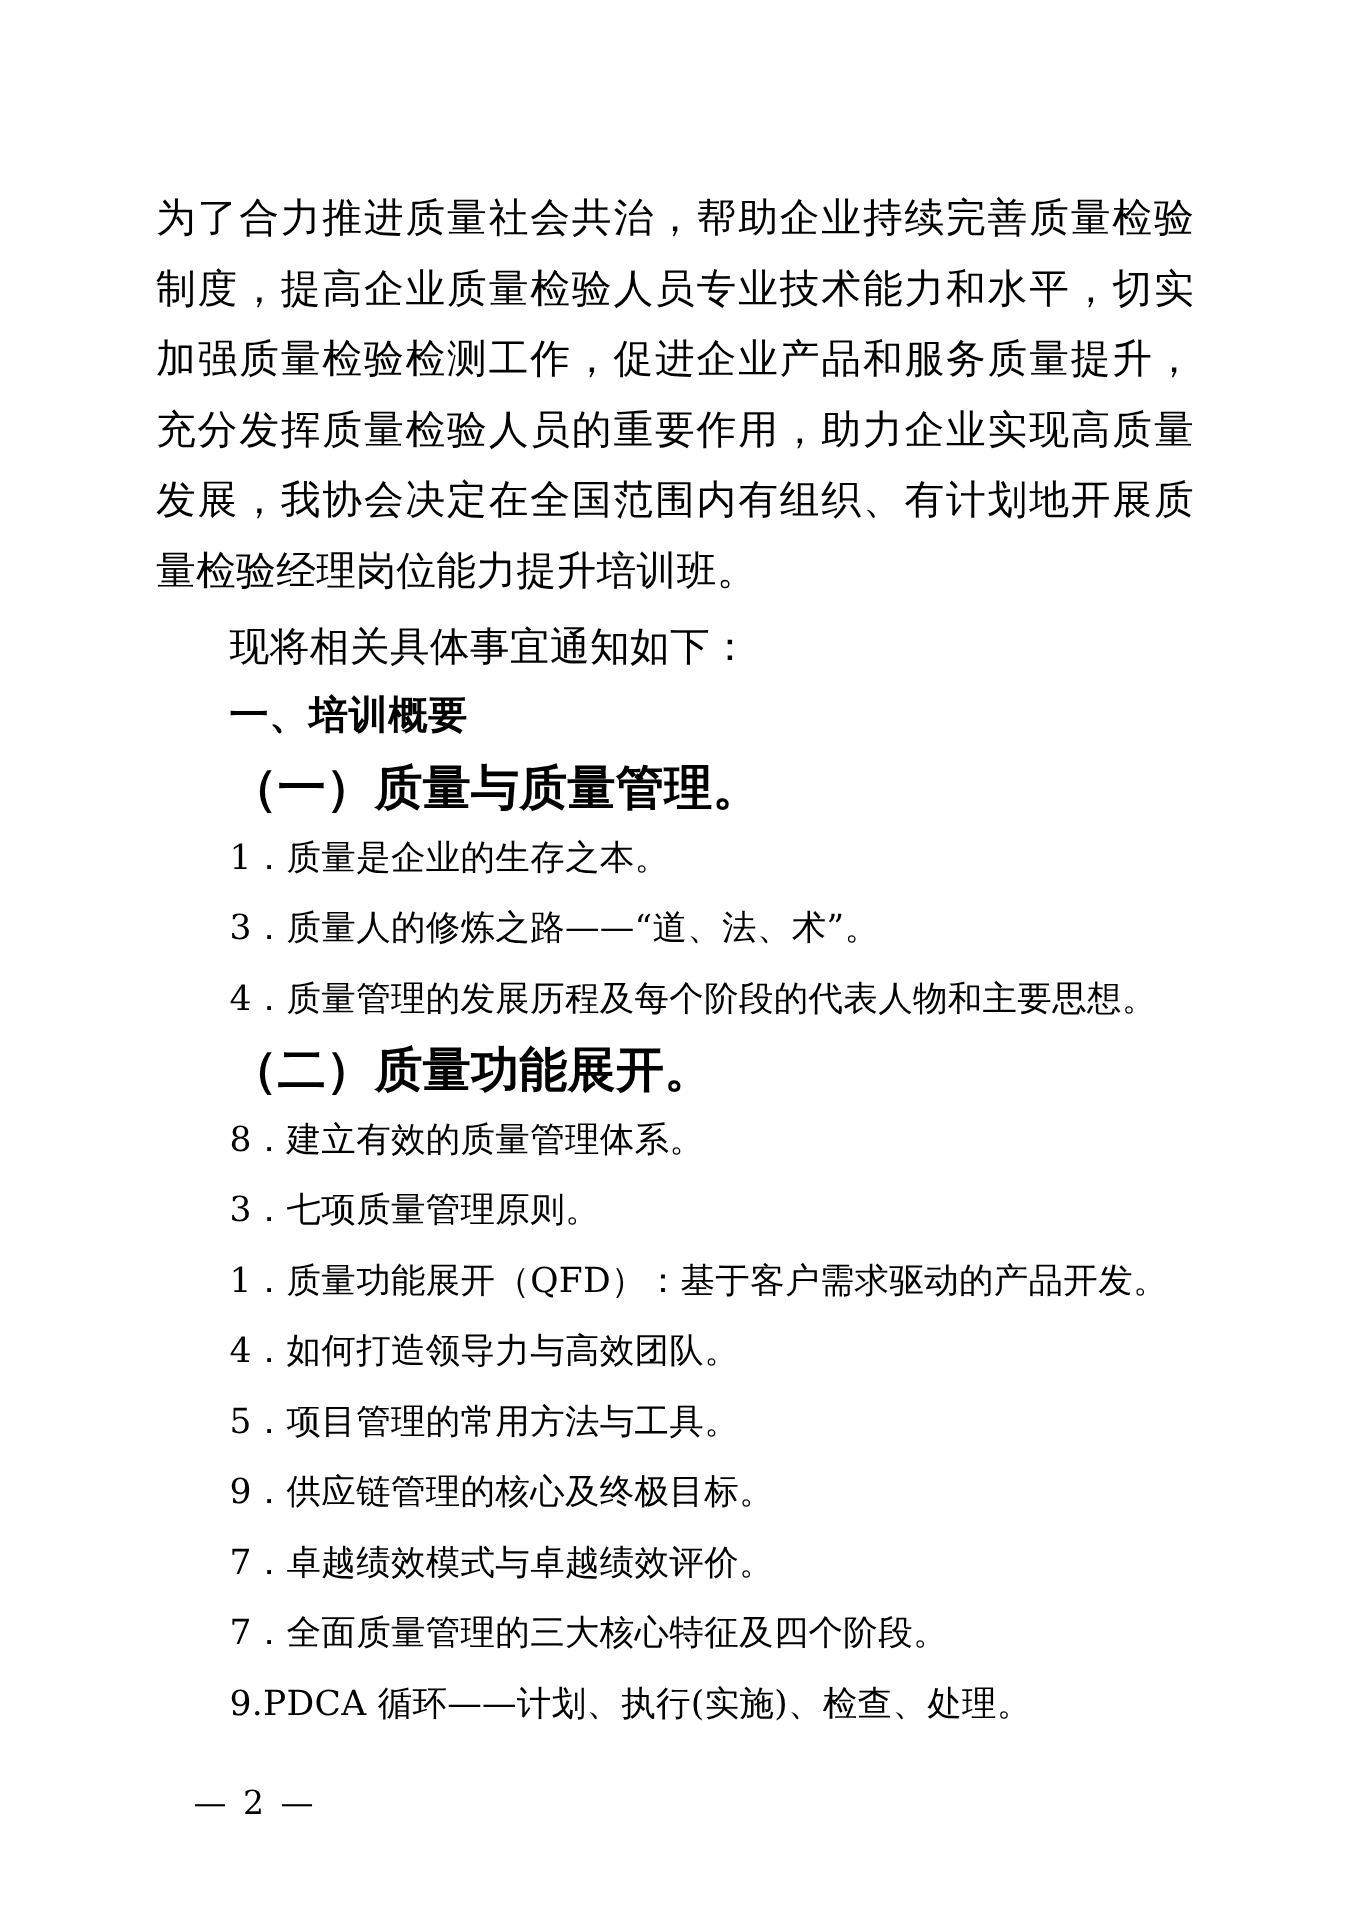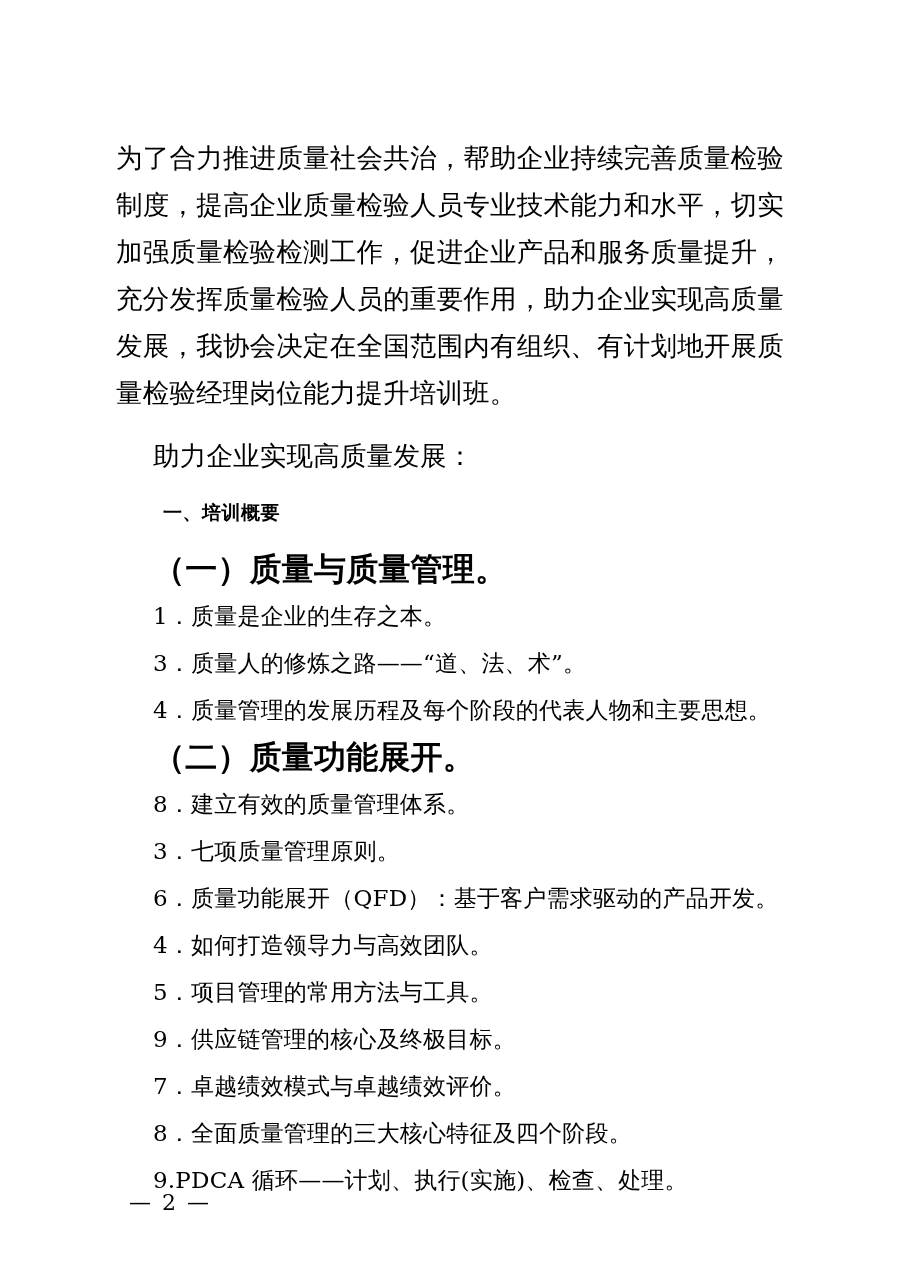--- a/index.html
+++ b/index.html
@@ -24,33 +24,33 @@
     padding: 118px 100px 0 100px;
   }
   .body-text {
     font-size: 26.5px;
     line-height: 47px;
     text-align: justify;
     text-justify: inter-ideograph;
     letter-spacing: 0.2px;
   }
   .para {
-    margin: 16px;
+    margin: 4px;
     text-indent: 0;
   }
   .para-indent {
     margin: 0;
     text-indent: 53px;
   }
   .heading {
-    margin: 10px;
+    margin: 0;
     text-indent: 53px;
     font-weight: bold;
-    font-family: Liberation Sans, sans-serif;
-    font-size: 19px;
+    font-family: Liberation Mono, monospace;
+    font-size: 26px;
     letter-spacing: 0.5px;
   }
   .subheading {
     margin: 0;
     text-indent: 53px;
     font-weight: bold;
     font-family: "DejaVu Serif", "Liberation Serif", serif;
     font-size: 32px;
   }
   .item {
@@ -74,38 +74,38 @@
   }
 </style>
 </head>
 <body>
 
 <div class="page">
   <div class="body-text">
 
     <p class="para">为了合力推进质量社会共治，帮助企业持续完善质量检验制度，提高企业质量检验人员专业技术能力和水平，切实加强质量检验检测工作，促进企业产品和服务质量提升，充分发挥质量检验人员的重要作用，助力企业实现高质量发展，我协会决定在全国范围内有组织、有计划地开展质量检验经理岗位能力提升培训班。</p>
 
-    <p class="para-indent">助力企业实现高质量发展：</p>
+    <p class="para-indent">现将相关具体事宜通知如下：</p>
 
     <p class="heading">一、培训概要</p>
 
     <p class="subheading">（一）质量与质量管理。</p>
     <p class="item">1．质量是企业的生存之本。</p>
     <p class="item">3．质量人的修炼之路——“道、法、术”。</p>
     <p class="item">4．质量管理的发展历程及每个阶段的代表人物和主要思想。</p>
 
     <p class="subheading">（二）质量功能展开。</p>
     <p class="item">8．建立有效的质量管理体系。</p>
     <p class="item">3．七项质量管理原则。</p>
-    <p class="item">6．质量功能展开（QFD）：基于客户需求驱动的产品开发。</p>
+    <p class="item">1．质量功能展开（QFD）：基于客户需求驱动的产品开发。</p>
     <p class="item">4．如何打造领导力与高效团队。</p>
     <p class="item">5．项目管理的常用方法与工具。</p>
     <p class="item">9．供应链管理的核心及终极目标。</p>
     <p class="item">7．卓越绩效模式与卓越绩效评价。</p>
-    <p class="item">8．全面质量管理的三大核心特征及四个阶段。</p>
+    <p class="item">7．全面质量管理的三大核心特征及四个阶段。</p>
     <p class="item">9.PDCA 循环——计划、执行(实施)、检查、处理。</p>
 
   </div>
 </div>
 
 <div class="footer">
   <span class="footer-inner">— 2 —</span>
 </div>
 
 </body></html>

